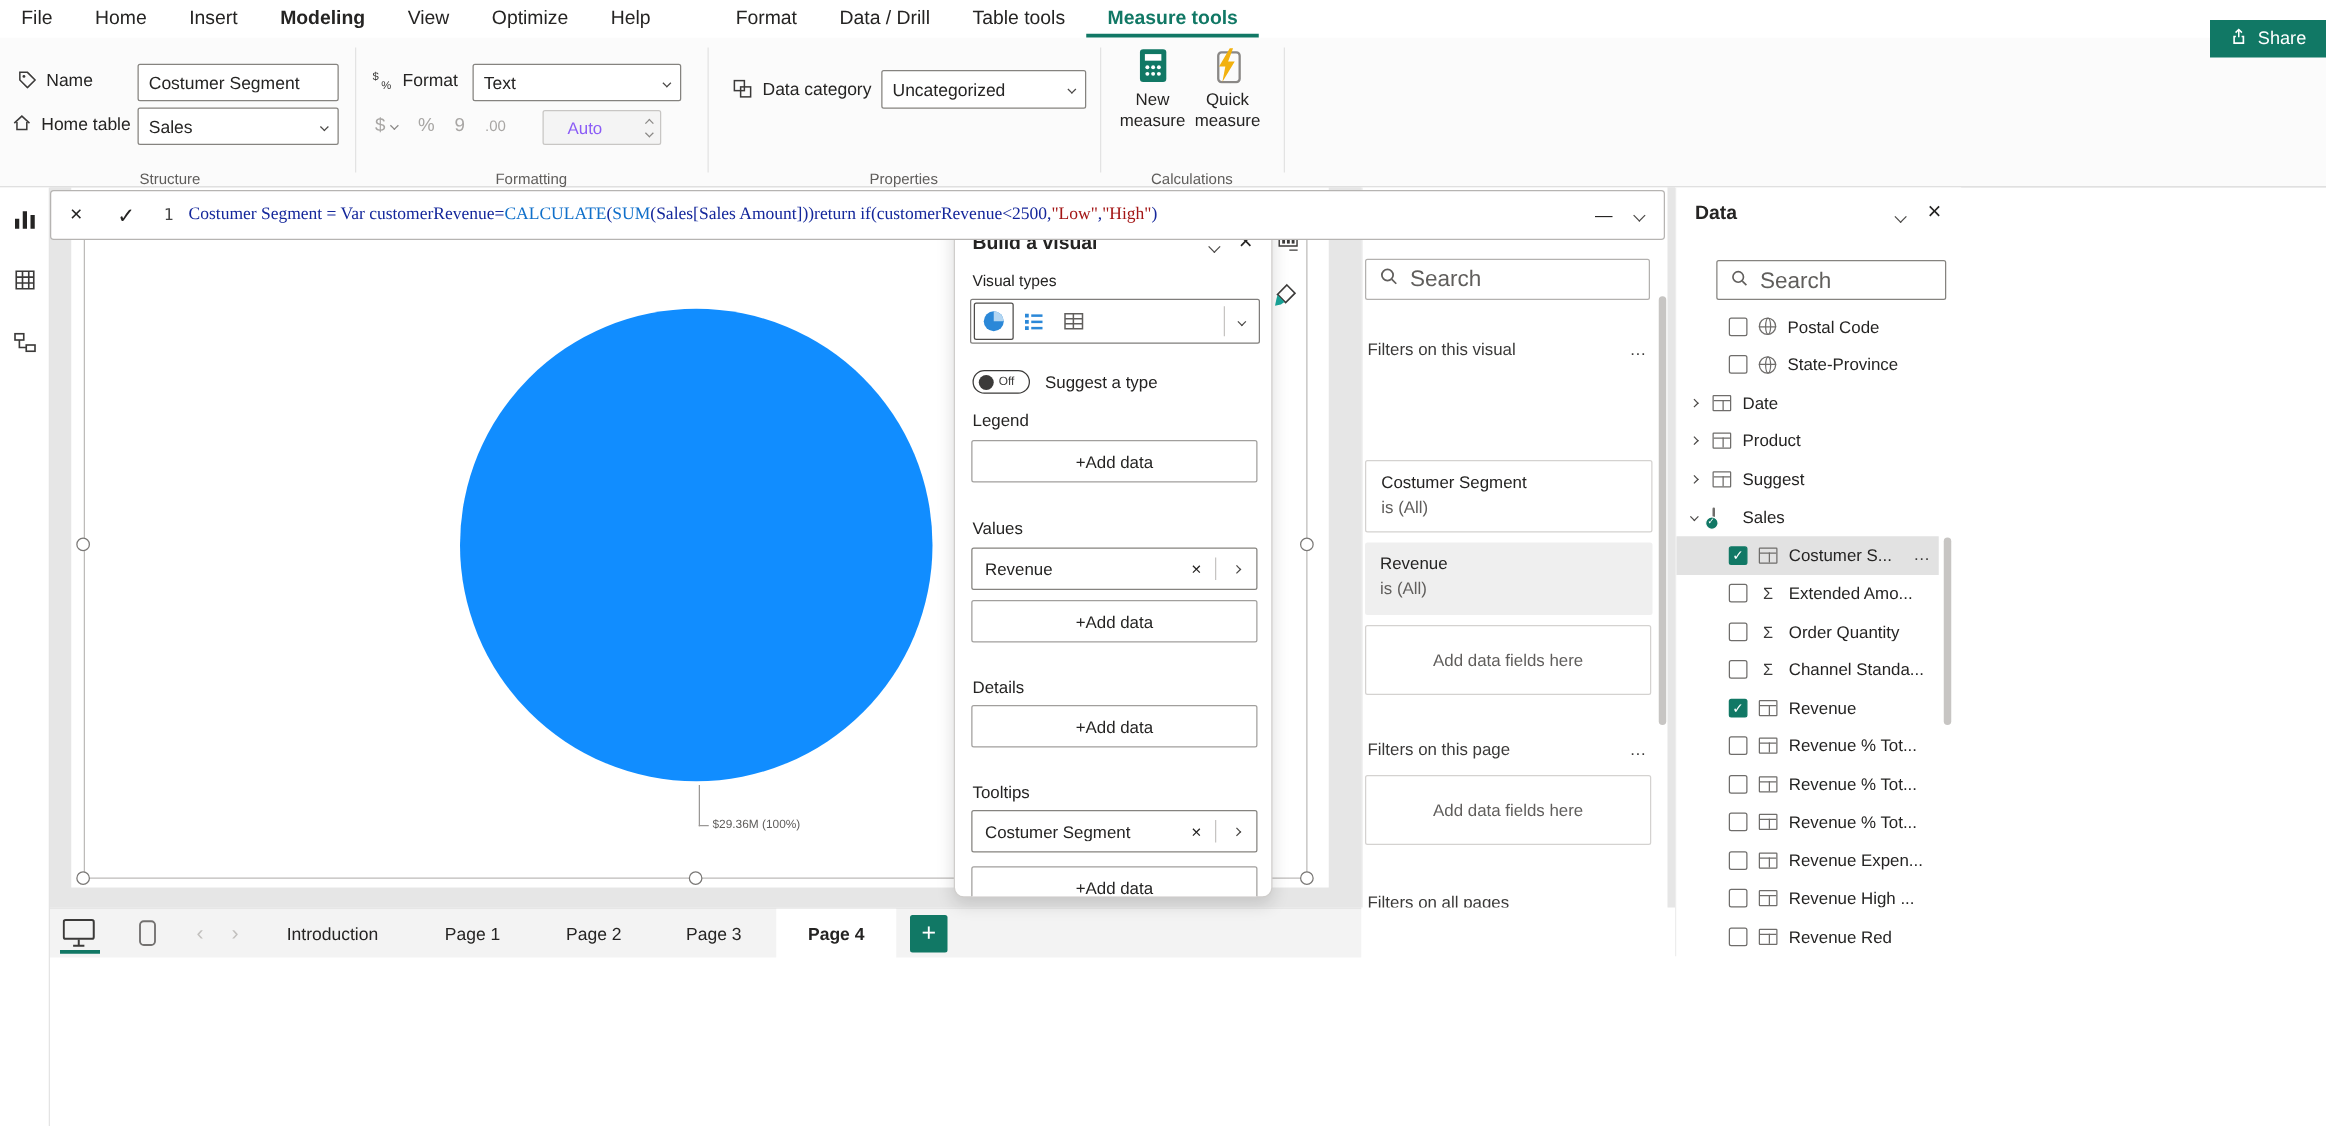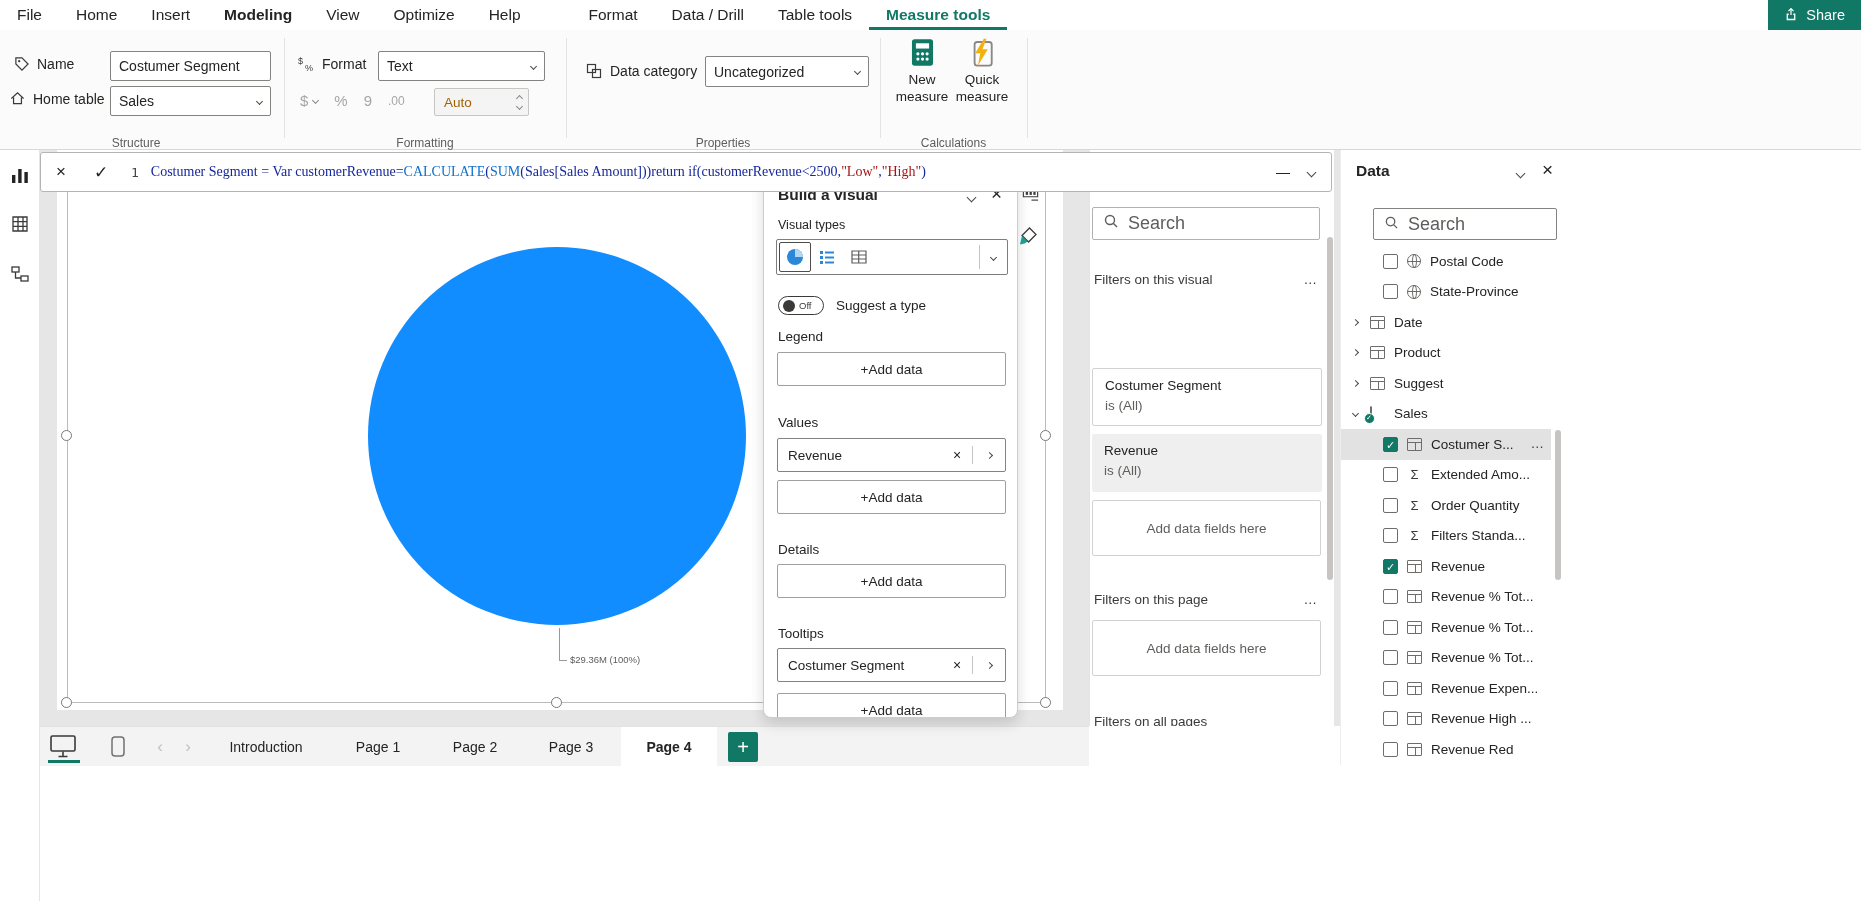--- a/index.html
+++ b/index.html
@@ -5,38 +5,38 @@
   *{box-sizing:border-box;margin:0;padding:0}
   html,body{overflow:hidden}
   body{width:1861px;height:901px;position:relative;font-family:"Liberation Sans",sans-serif;background:#fff;color:#252423;font-size:14px}
 
   
   #menubar{position:absolute;left:0;top:0;width:100%;height:30px;background:#fff;display:flex;align-items:stretch;font-size:15.5px;z-index:40}
   .mitem{padding:0 17px;display:flex;align-items:center;cursor:default}
   .mitem.bold{font-weight:700}
   .mitem.ctx{color:#117865;font-weight:700;box-shadow:inset 0 -3px 0 #117865}
   .mitem.gap{margin-left:34px}
-  #share{position:absolute;right:0;top:0;height:30px;background:#117865;color:#fff;display:flex;align-items:center;gap:8px;padding:0 16px;font-size:14.5px}
+  #share{position:absolute;right:0;top:16px;height:30px;background:#117865;color:#fff;display:flex;align-items:center;gap:8px;padding:0 16px;font-size:14.5px}
 
   
   #ribbon{position:absolute;left:0;top:30px;width:100%;height:120px;background:#fbfbfb;border-bottom:1px solid #d8d8d8}
   .glabel{position:absolute;top:106px;font-size:12px;color:#5f5d5b;text-align:center}
   .vsep{position:absolute;top:8px;height:100px;width:1px;background:#e3e3e3}
   .riconlbl{position:absolute;display:flex;gap:8px;font-size:14px;color:#252423}
   .rfield{position:absolute;background:#fff;border:1px solid #85837f;border-radius:2px;display:flex;align-items:center;font-size:14px;padding:0 8px}
   .rfield input{border:none;outline:none;font:inherit;width:100%;color:#252423;background:transparent}
   .rselect{justify-content:space-between}
   .chev{display:inline-block;width:7px;height:7px;border-right:1.5px solid #4a4846;border-bottom:1.5px solid #4a4846;flex:none}
   .chev.d{transform:rotate(45deg)}
   .chev.r{transform:rotate(-45deg)}
   .chev.u{transform:rotate(225deg)}
   .chev.sm{width:5px;height:5px}
   .chev.lt{border-color:#8a8886}
   .dimrow{position:absolute;display:flex;align-items:center;gap:16px;color:#a8a6a4;font-size:15px}
-  .autofield{position:absolute;background:#f4f4f4;border:1px solid #c8c6c4;border-radius:2px;color:#a16207;font-size:13.5px;display:flex;align-items:center;justify-content:space-between;padding:0 6px 0 9px}
+  .autofield{position:absolute;background:#f4f4f4;border:1px solid #c8c6c4;border-radius:2px;color:#8b5cf6;font-size:13.5px;display:flex;align-items:center;justify-content:space-between;padding:0 6px 0 19px}
   .spinner{display:flex;flex-direction:column;gap:3px;align-items:center}
   .bigbtn{position:absolute;width:58px;text-align:center;font-size:13.5px;line-height:16.5px;color:#252423}
   .bigbtn svg{display:block;margin:0 auto 5px}
 
   
   #fbar{position:absolute;left:40px;top:152px;width:1292px;height:40px;background:#fff;border:1px solid #b6b4b2;border-radius:3px;display:flex;align-items:center;z-index:30}
   .fxbtn{width:40px;text-align:center;font-size:17px;color:#252423;flex:none;cursor:default}
   #fline{font-family:"DejaVu Sans Mono",monospace;font-size:13px;color:#444;margin:0 12px 0 10px;flex:none}
   #ftext{font-family:Liberation Serif, serif;font-size:14px;white-space:pre;overflow:hidden;flex:1}
   .fbright{margin-left:auto;display:flex;align-items:center;gap:18px;padding:0 16px;color:#252423;flex:none}
@@ -470,21 +470,21 @@
       <span class="flabel">Extended Amo...</span>
     </div>
     <div class="frow">
       <span class="cb"></span>
       <span class="sigico"></span>
       <span class="flabel">Order Quantity</span>
     </div>
     <div class="frow">
       <span class="cb"></span>
       <span class="sigico"></span>
-      <span class="flabel">Filters Standa...</span>
+      <span class="flabel">Channel Standa...</span>
     </div>
     <div class="frow">
       <span class="cb on"></span>
       <span class="tblico"></span>
       <span class="flabel">Revenue</span>
     </div>
     <div class="frow">
       <span class="cb"></span>
       <span class="tblico"></span>
       <span class="flabel">Revenue % Tot...</span>

